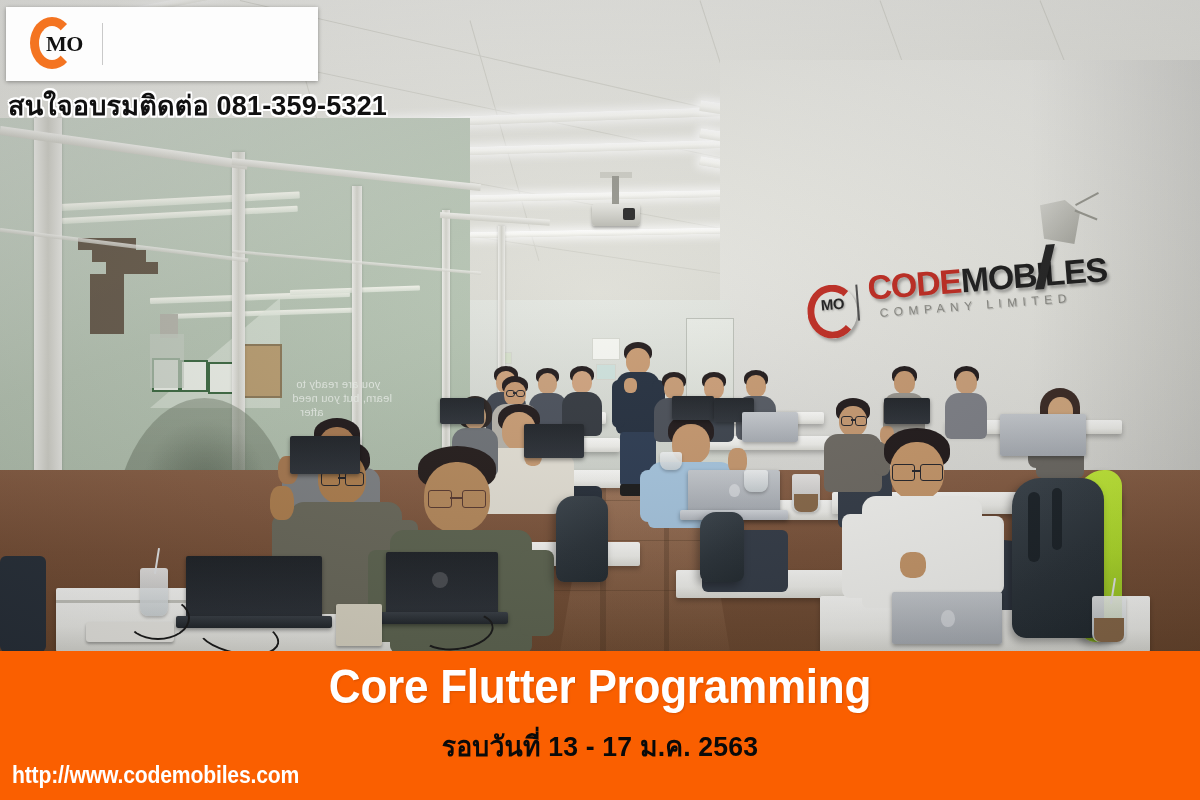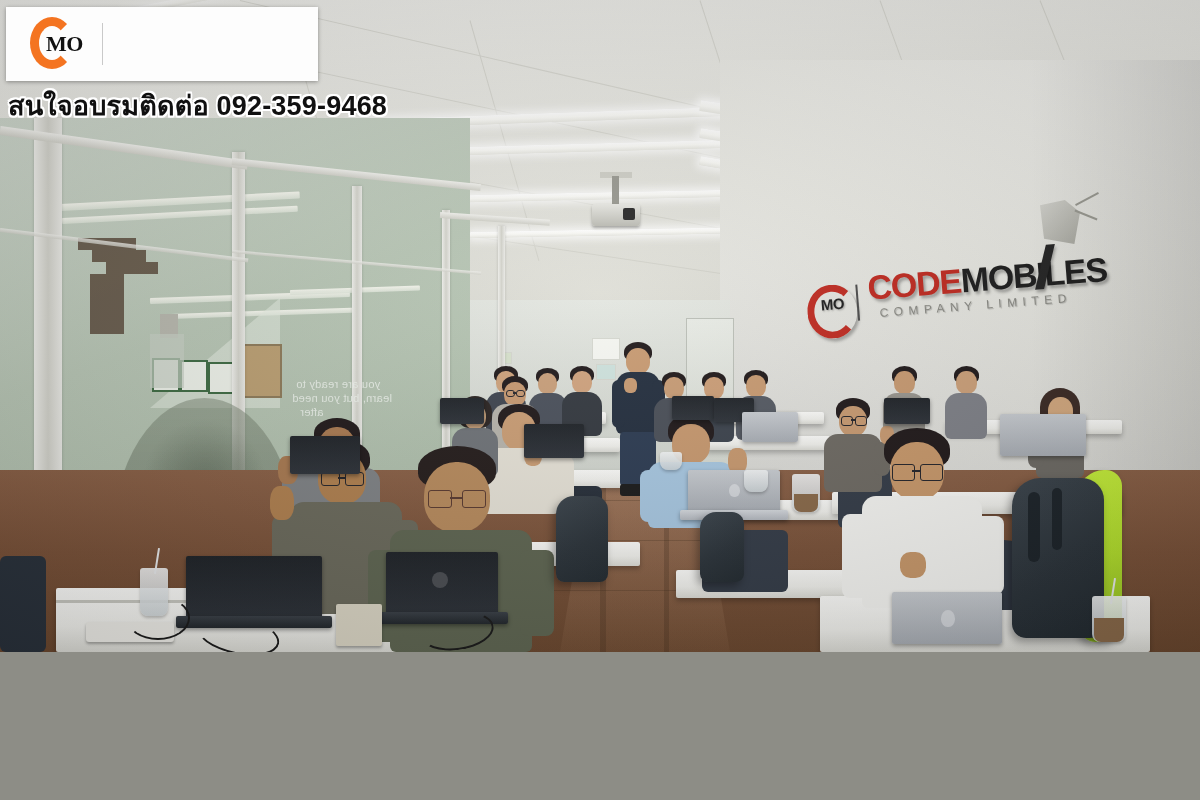--- a/index.html
+++ b/index.html
@@ -572,16 +572,21 @@
   </div>
 
   <div class="logo-box">
     <div class="cmo-mark">
       <div class="cmo-c"></div>
       <div class="cmo-mo">MO</div>
     </div>
     <div class="logo-sep"></div>
   </div>
 
-  <div class="phone-line">สนใจอบรมติดต่อ  092-359-9468</div>
-
+  <div class="phone-line">สนใจอบรมติดต่อ  081-359-5321</div>
+
+  <div class="banner">
+    <div class="banner-title">Core Flutter Programming</div>
+    <div class="banner-date">รอบวันที่ 13 - 17 ม.ค. 2563</div>
+    <div class="banner-url">http://www.codemobiles.com</div>
+  </div>
 
 </div>
 
 </body></html>

